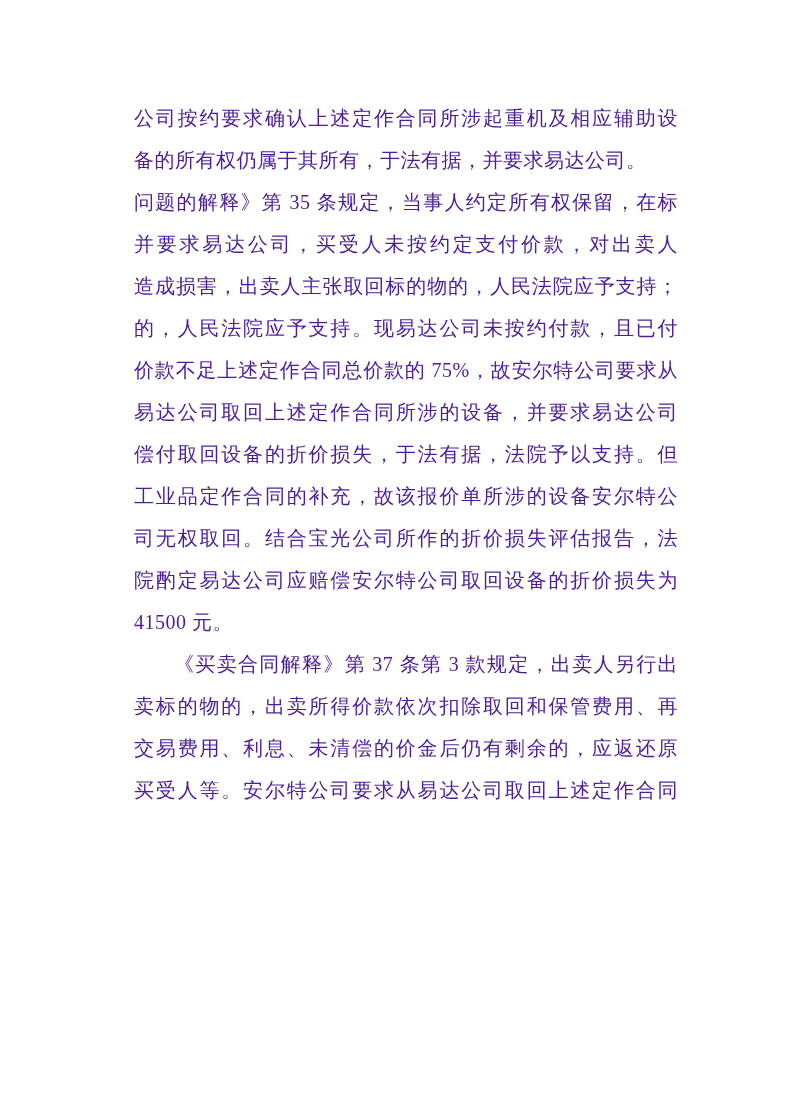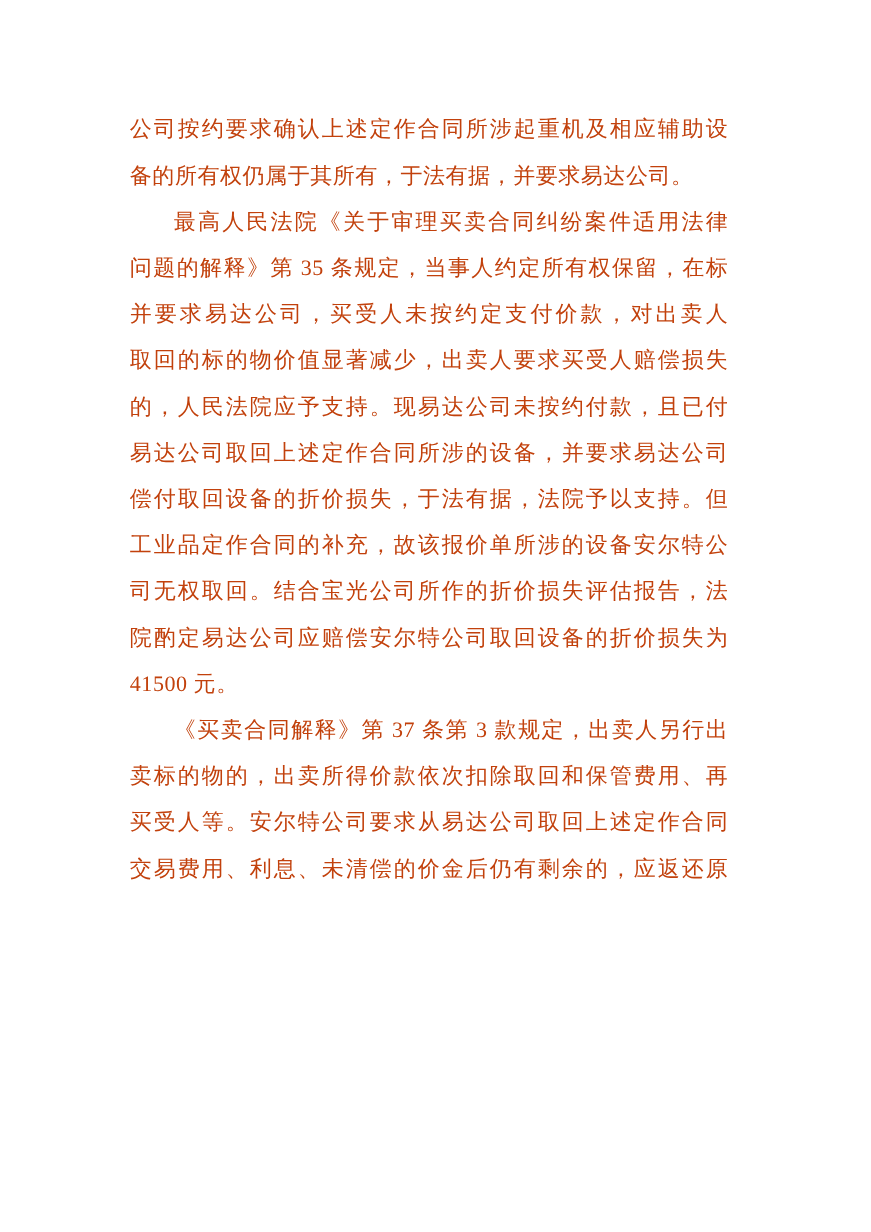--- a/index.html
+++ b/index.html
@@ -36,32 +36,32 @@
     text-align-last: left;
   }
   .line.indent {
     text-indent: 2em;
   }
 </style>
 </head>
 <body>
 
 <div class="page">
-  <div class="text-block" id="text-block" style="color: #c2410c;">
+  <div class="text-block" id="text-block" style="color: #4c1d95; margin-left: 16px;">
       <div class="line">公司按约要求确认上述定作合同所涉起重机及相应辅助设</div>
       <div class="line flush">备的所有权仍属于其所有，于法有据，并要求易达公司。</div>
-      <div class="line indent">最高人民法院《关于审理买卖合同纠纷案件适用法律</div>
       <div class="line">问题的解释》第 35 条规定，当事人约定所有权保留，在标</div>
       <div class="line">并要求易达公司，买受人未按约定支付价款，对出卖人</div>
-      <div class="line">取回的标的物价值显著减少，出卖人要求买受人赔偿损失</div>
+      <div class="line">造成损害，出卖人主张取回标的物的，人民法院应予支持；</div>
       <div class="line">的，人民法院应予支持。现易达公司未按约付款，且已付</div>
+      <div class="line">价款不足上述定作合同总价款的 75%，故安尔特公司要求从</div>
       <div class="line">易达公司取回上述定作合同所涉的设备，并要求易达公司</div>
       <div class="line">偿付取回设备的折价损失，于法有据，法院予以支持。但</div>
       <div class="line">工业品定作合同的补充，故该报价单所涉的设备安尔特公</div>
       <div class="line">司无权取回。结合宝光公司所作的折价损失评估报告，法</div>
       <div class="line">院酌定易达公司应赔偿安尔特公司取回设备的折价损失为</div>
       <div class="line flush">41500 元。</div>
       <div class="line indent">《买卖合同解释》第 37 条第 3 款规定，出卖人另行出</div>
       <div class="line">卖标的物的，出卖所得价款依次扣除取回和保管费用、再</div>
+      <div class="line">交易费用、利息、未清偿的价金后仍有剩余的，应返还原</div>
       <div class="line">买受人等。安尔特公司要求从易达公司取回上述定作合同</div>
-      <div class="line">交易费用、利息、未清偿的价金后仍有剩余的，应返还原</div>
     </div>
 </div>
 
 </body></html>

